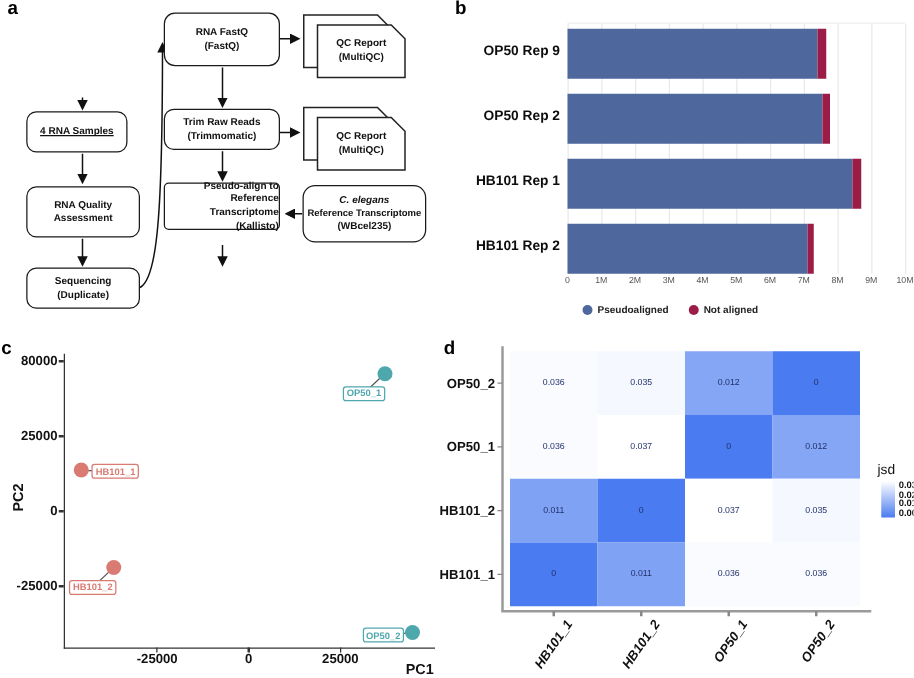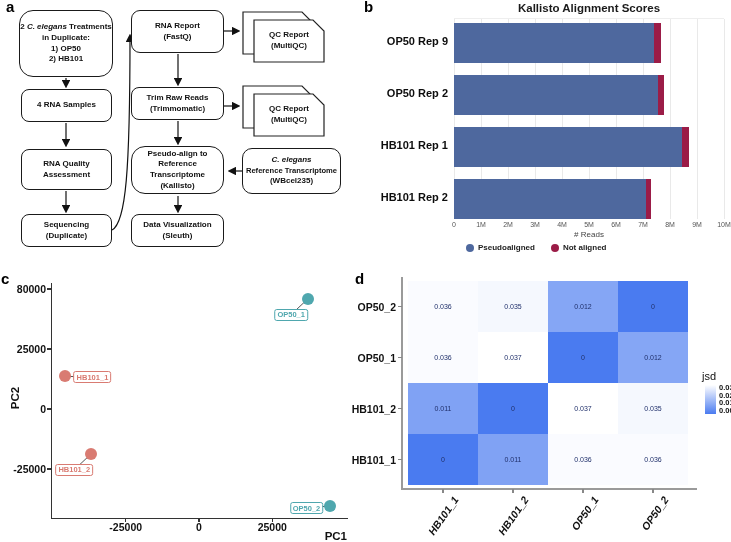--- a/index.html
+++ b/index.html
@@ -96,83 +96,72 @@
       <path d="M66,191 L66,211" stroke="#111" stroke-width="1.2" fill="none" marker-end="url(#ah)"></path>
       <path d="M112,230 C126,223 130,170 130,36" stroke="#111" stroke-width="1.2" fill="none" marker-end="url(#ah)"></path>
       <path d="M178,54 L178,84" stroke="#111" stroke-width="1.2" fill="none" marker-end="url(#ah)"></path>
       <path d="M178,121 L178,143" stroke="#111" stroke-width="1.2" fill="none" marker-end="url(#ah)"></path>
       <path d="M178,196 L178,211" stroke="#111" stroke-width="1.2" fill="none" marker-end="url(#ah)"></path>
       <path d="M224,31 L238,31" stroke="#111" stroke-width="1.2" fill="none" marker-end="url(#ah)"></path>
       <path d="M224,106 L238,106" stroke="#111" stroke-width="1.2" fill="none" marker-end="url(#ah)"></path>
       <path d="M242,171 L230,171" stroke="#111" stroke-width="1.2" fill="none" marker-end="url(#ah)"></path>
     </svg>
 
-    <div class="fbox" style="left:19px;top:10px;width:94px;height:67px;border-radius:14px;">
-      <div class="ln"><span>2 </span><span class="it">C. elegans</span><span> Treatments</span></div>
-      <div class="ln">in Duplicate:</div>
-      <div class="ln">1) OP50</div>
-      <div class="ln">2) HB101</div>
-    </div>
-
-    <div class="fbox" style="left:21px;top:89px;width:91px;height:33px;border-radius:8px;">
+
+    <div class="fbox" style="left:21px;top:89px;width:81px;height:33px;border-radius:8px;text-decoration:underline;">
       <div class="ln">4 RNA Samples</div>
     </div>
 
     <div class="fbox" style="left:21px;top:149px;width:91px;height:41px;border-radius:8px;">
       <div class="ln">RNA Quality</div>
       <div class="ln">Assessment</div>
     </div>
 
     <div class="fbox" style="left:21px;top:214px;width:91px;height:33px;border-radius:8px;">
       <div class="ln">Sequencing</div>
       <div class="ln">(Duplicate)</div>
     </div>
 
     <div class="fbox" style="left:131px;top:10px;width:93px;height:43px;border-radius:9px;">
-      <div class="ln">RNA Report</div>
+      <div class="ln">RNA FastQ</div>
       <div class="ln">(FastQ)</div>
     </div>
 
     <div class="fbox" style="left:131px;top:87px;width:93px;height:33px;border-radius:8px;">
       <div class="ln">Trim Raw Reads</div>
       <div class="ln">(Trimmomatic)</div>
     </div>
 
-    <div class="fbox" style="left:131px;top:146px;width:93px;height:48px;border-radius:14px;">
+    <div class="fbox" style="left:131px;top:146px;width:93px;height:38px;border-radius:4px;align-items:flex-end;">
       <div class="ln">Pseudo-align to</div>
       <div class="ln">Reference</div>
       <div class="ln">Transcriptome</div>
       <div class="ln">(Kallisto)</div>
     </div>
 
-    <div class="fbox" style="left:131px;top:214px;width:93px;height:33px;border-radius:8px;">
-      <div class="ln">Data Visualization</div>
-      <div class="ln">(Sleuth)</div>
-    </div>
 
     <div class="fbox" style="left:242px;top:148px;width:99px;height:46px;border-radius:10px;border:none;">
       <div class="ln it">C. elegans</div>
       <div class="ln" style="font-size:7.6px;">Reference Transcriptome</div>
       <div class="ln">(WBcel235)</div>
     </div>
     <div style="position:absolute;left:242px;top:148px;width:99px;height:46px;border:1.3px solid #1a1a1a;border-radius:10px;box-sizing:border-box;pointer-events:none;"></div>
 
     <div class="doctext" style="left:254px;top:20px;width:70px;height:42px;">
       <div class="ln">QC Report</div>
       <div class="ln">(MultiQC)</div>
     </div>
     <div class="doctext" style="left:254px;top:94px;width:70px;height:42px;">
       <div class="ln">QC Report</div>
       <div class="ln">(MultiQC)</div>
     </div>
   </section>
 
   <section class="panel" id="panel-b">
     <span class="plabel" style="left:4px;top:-2px;">b</span>
-    <div id="pb-title">Kallisto Alignment Scores</div>
     <div id="pb-cats">
         <div class="cat-label" style="top: 17px;">OP50 Rep 9</div>
         <div class="cat-label" style="top: 69px;">OP50 Rep 2</div>
         <div class="cat-label" style="top: 121px;">HB101 Rep 1</div>
         <div class="cat-label" style="top: 173px;">HB101 Rep 2</div>
       </div>
     <div id="pb-plot">
         <div class="grid-line" style="left: 0%;"></div>
         <div class="grid-line" style="left: 10%;"></div>
         <div class="grid-line" style="left: 20%;"></div>
@@ -207,21 +196,20 @@
         <div class="x-tick" style="left: 20%;">2M</div>
         <div class="x-tick" style="left: 30%;">3M</div>
         <div class="x-tick" style="left: 40%;">4M</div>
         <div class="x-tick" style="left: 50%;">5M</div>
         <div class="x-tick" style="left: 60%;">6M</div>
         <div class="x-tick" style="left: 70%;">7M</div>
         <div class="x-tick" style="left: 80%;">8M</div>
         <div class="x-tick" style="left: 90%;">9M</div>
         <div class="x-tick" style="left: 100%;">10M</div>
       </div>
-    <div id="pb-xlabel"># Reads</div>
     <div id="pb-legend">
       <span class="leg-item">
         <span class="dot" style="background: rgb(78, 104, 158);"></span>
         <span>Pseudoaligned</span>
       </span>
       <span class="leg-item">
         <span class="dot" style="background: rgb(155, 28, 71);"></span>
         <span>Not aligned</span>
       </span>
     </div>

